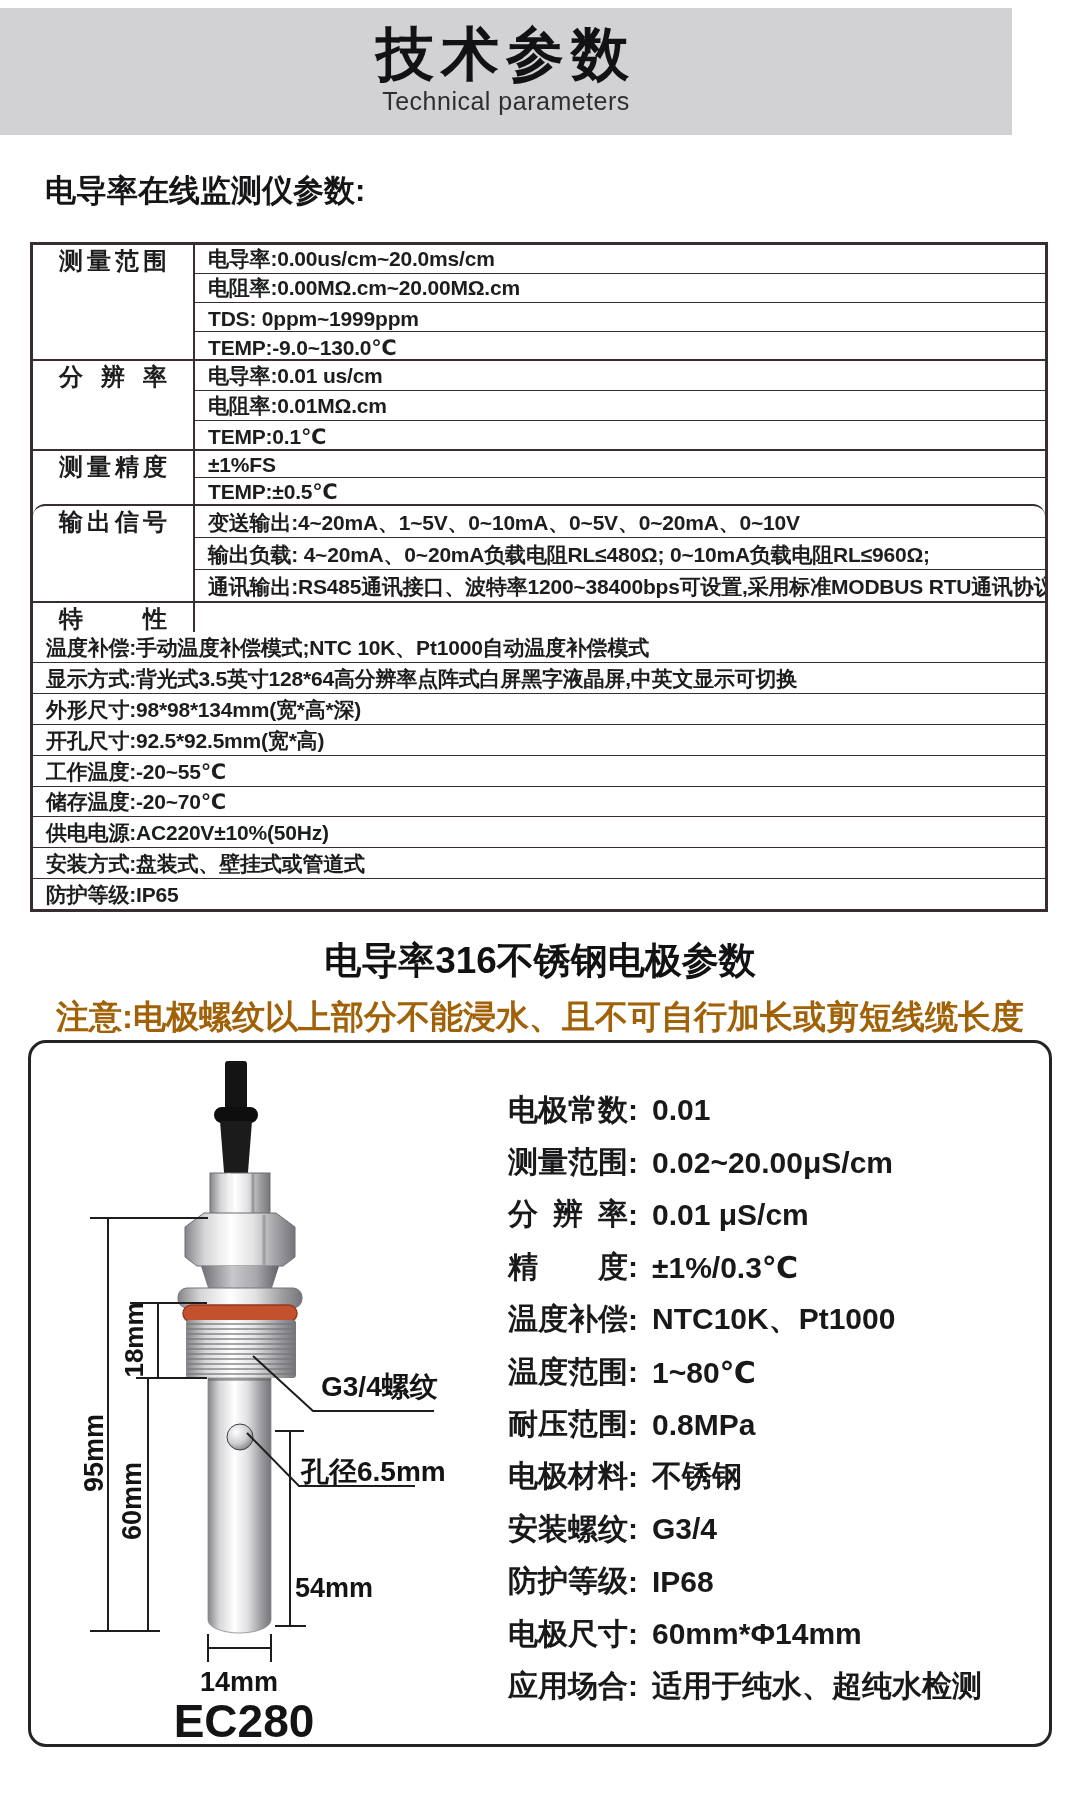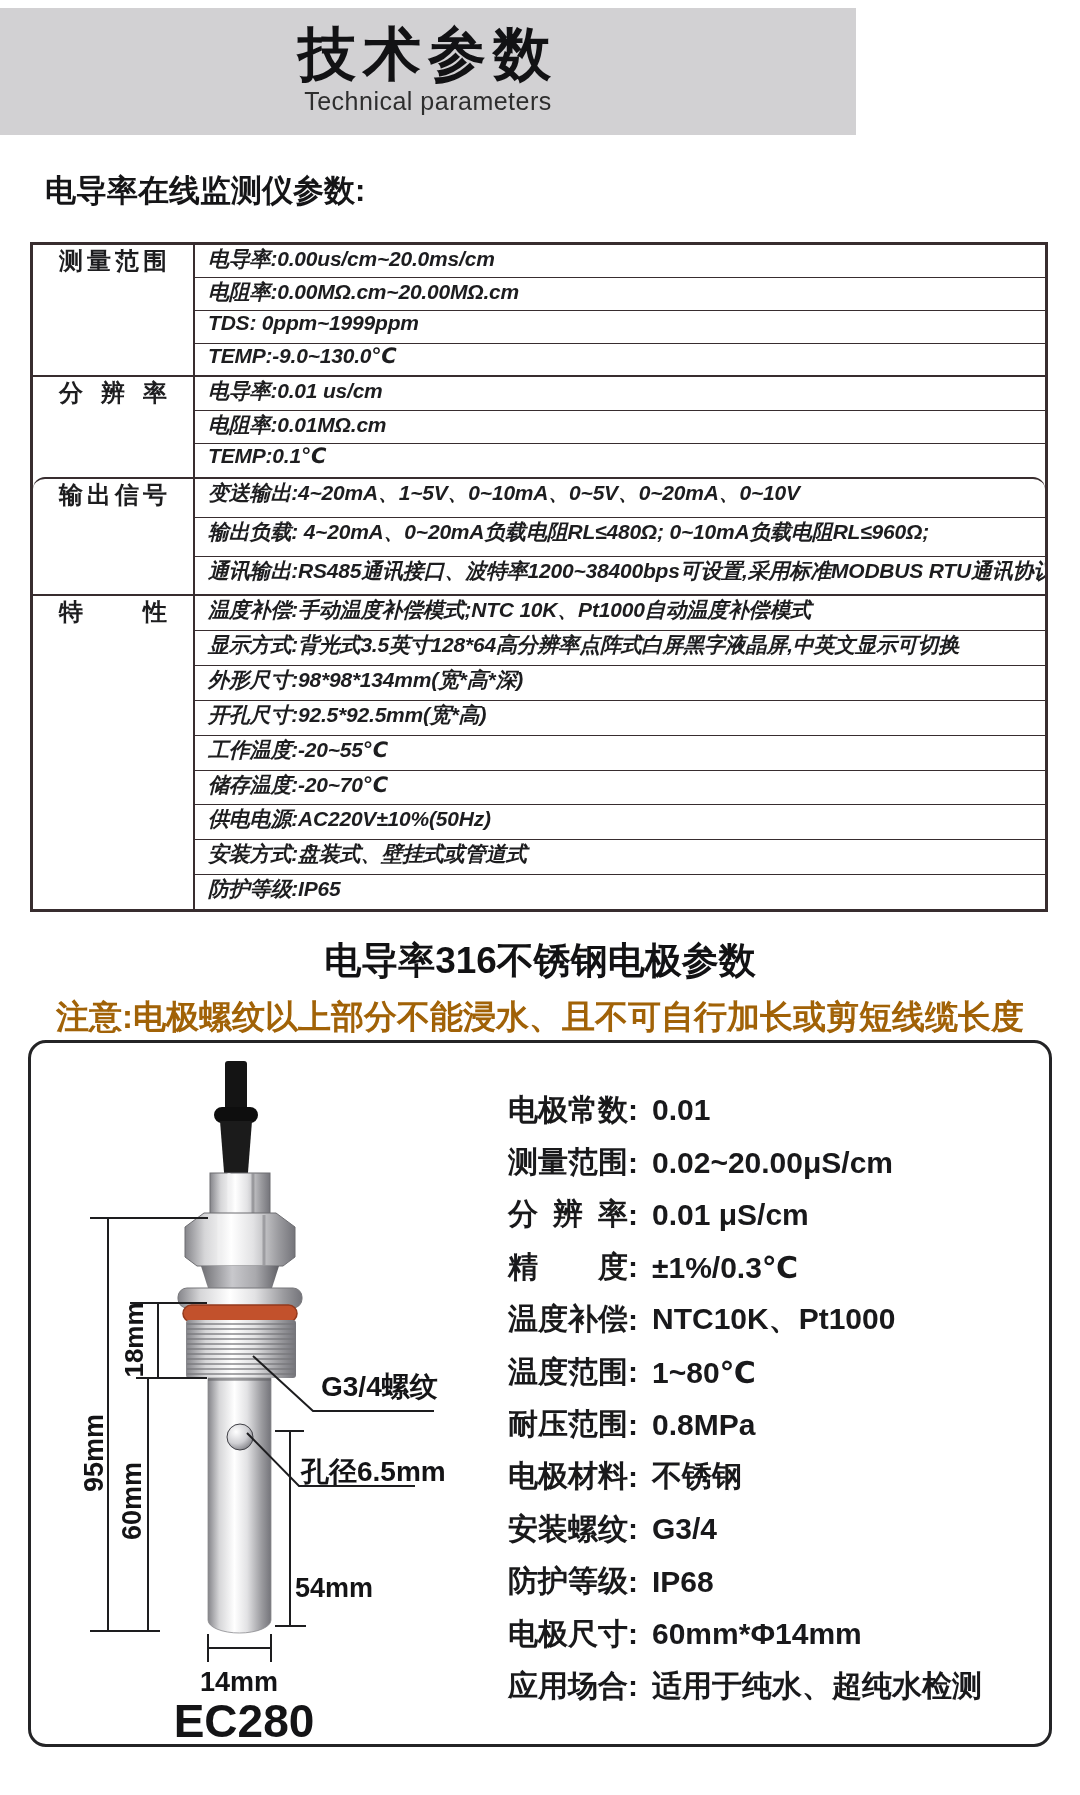--- a/index.html
+++ b/index.html
@@ -1,38 +1,38 @@
 <!DOCTYPE html>
 <html><head>
 <meta charset="utf-8">
 <style>
   html,body{margin:0;padding:0;background:#ffffff;}
   .page{position:relative;width:1080px;height:1795px;background:#ffffff;overflow:hidden;
         font-family:"Liberation Sans","DejaVu Sans",sans-serif;color:#1c1c1e;}
 
   
-  .banner{position:absolute;left:0;top:8px;width:856px;height:127px;background:#d2d1d3;text-align:center;}
+  .banner{position:absolute;left:0;top:8px;width:1012px;height:127px;background:#d2d1d3;text-align:center;}
   .banner-title{margin-top:14px;font-size:58px;font-weight:800;letter-spacing:7px;color:#121214;line-height:64px;}
   .banner-subtitle{font-size:25px;font-weight:500;color:#2e2e2e;letter-spacing:0.5px;line-height:30px;}
 
   
   .s1-heading{position:absolute;left:45px;top:170px;margin:0;font-size:31px;font-weight:800;color:#151517;}
 
   
   .param-table{position:absolute;left:30px;top:242px;width:1018px;height:670px;box-sizing:border-box;
                border:3px solid #382d2f;display:flex;flex-direction:column;background:#fff;}
   .t-group{display:flex;border-top:2.5px solid #382d2f;min-height:0;}
   .t-group:first-child{border-top:none;}
   .t-labelcell{width:162px;box-sizing:border-box;border-right:2.5px solid #382d2f;
                display:flex;justify-content:center;align-items:flex-start;padding-top:2px;}
   .t-label{display:inline-block;width:108px;font-size:24px;font-weight:700;line-height:27px;
            text-align:justify;text-align-last:justify;color:#1d1d1f;}
   .t-rows{flex:1;display:flex;flex-direction:column;min-width:0;}
-  .t-row{flex:1;display:flex;align-items:flex-start;border-top:1.5px solid #382d2f;
-         padding-left:13px;overflow:hidden;white-space:nowrap;font-style:italic;}
+  .t-row{flex:1;display:flex;align-items:flex-end;border-top:1.5px solid #382d2f;
+         padding-left:13px;overflow:hidden;white-space:nowrap;}
   .t-rows .t-row:first-child{border-top:none;}
   .t-row span{font-size:21px;font-weight:700;letter-spacing:-0.2px;color:#1d1d1f;}
   .t-row.center{justify-content:center;padding-left:0;}
 
   
   .s2-heading{position:absolute;left:0;top:936px;width:1080px;margin:0;text-align:center;
               font-size:37px;font-weight:800;color:#121214;}
   .warning{position:absolute;left:0;top:995px;width:1080px;text-align:center;
            font-size:33px;font-weight:800;color:#a16207;}
 
@@ -89,37 +89,50 @@
             <span>电导率:0.01 us/cm</span>
           </div>
           <div class="t-row">
             <span>电阻率:0.01MΩ.cm</span>
           </div>
           <div class="t-row">
             <span>TEMP:0.1℃</span>
           </div>
         </div>
       </div>
+      <div class="t-group" style="flex-grow: 2;">
+        <div class="t-labelcell">
+          <span class="t-label">测量精度</span>
+        </div>
+        <div class="t-rows">
+          <div class="t-row">
+            <span>±1%FS</span>
+          </div>
+          <div class="t-row">
+            <span>TEMP:±0.5℃</span>
+          </div>
+        </div>
+      </div>
       <div class="t-group" style="flex-grow: 5; border-radius: 12px;">
         <div class="t-labelcell">
           <span class="t-label">输出信号</span>
         </div>
         <div class="t-rows">
           <div class="t-row">
             <span>变送输出:4~20mA、1~5V、0~10mA、0~5V、0~20mA、0~10V</span>
           </div>
           <div class="t-row">
             <span>输出负载: 4~20mA、0~20mA负载电阻RL≤480Ω; 0~10mA负载电阻RL≤960Ω;</span>
           </div>
           <div class="t-row">
             <span>通讯输出:RS485通讯接口、波特率1200~38400bps可设置,采用标准MODBUS RTU通讯协议</span>
           </div>
         </div>
       </div>
-      <div class="t-group" style="flex-grow: 9;">
+      <div class="t-group" style="flex-grow: 9; flex-direction: column;">
         <div class="t-labelcell">
           <span class="t-label">特性</span>
         </div>
         <div class="t-rows">
           <div class="t-row">
             <span>温度补偿:手动温度补偿模式;NTC 10K、Pt1000自动温度补偿模式</span>
           </div>
           <div class="t-row">
             <span>显示方式:背光式3.5英寸128*64高分辨率点阵式白屏黑字液晶屏,中英文显示可切换</span>
           </div>

